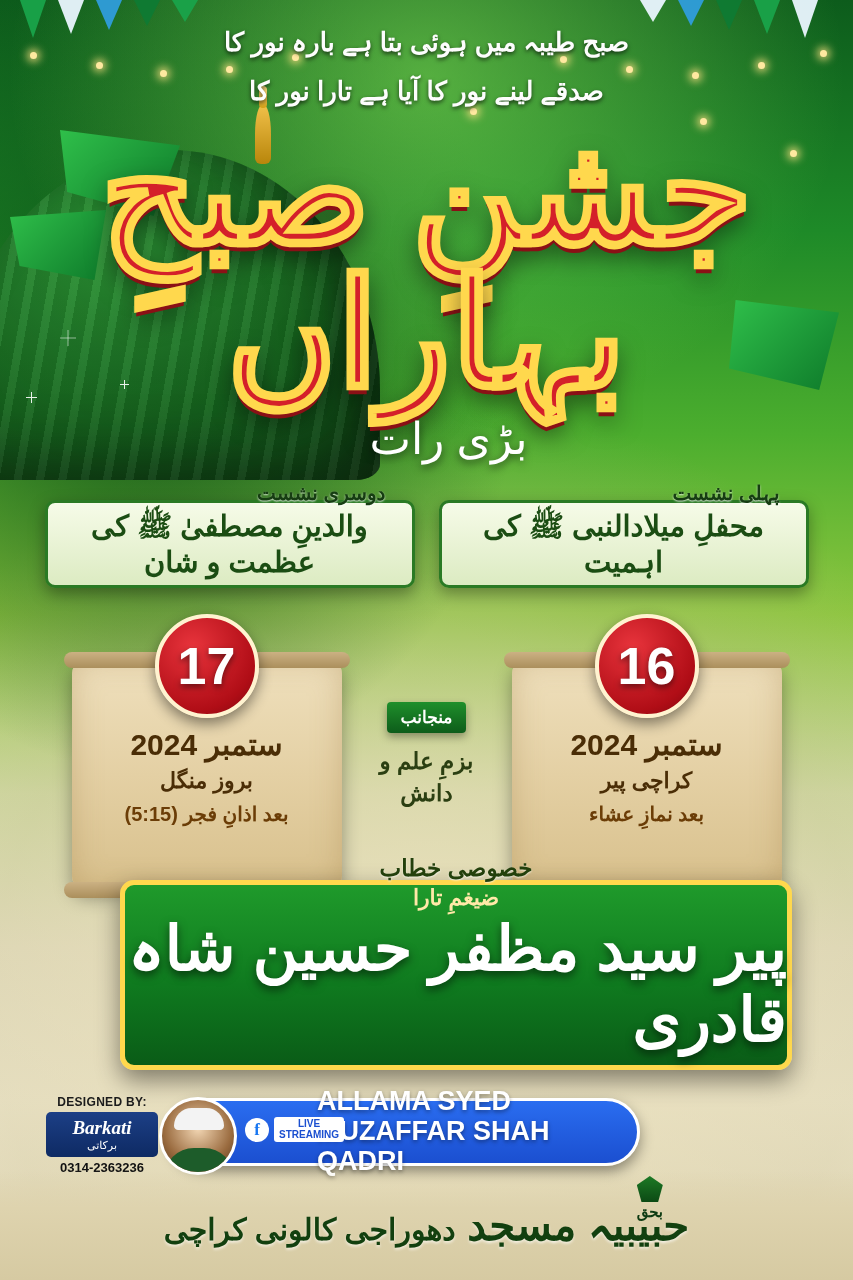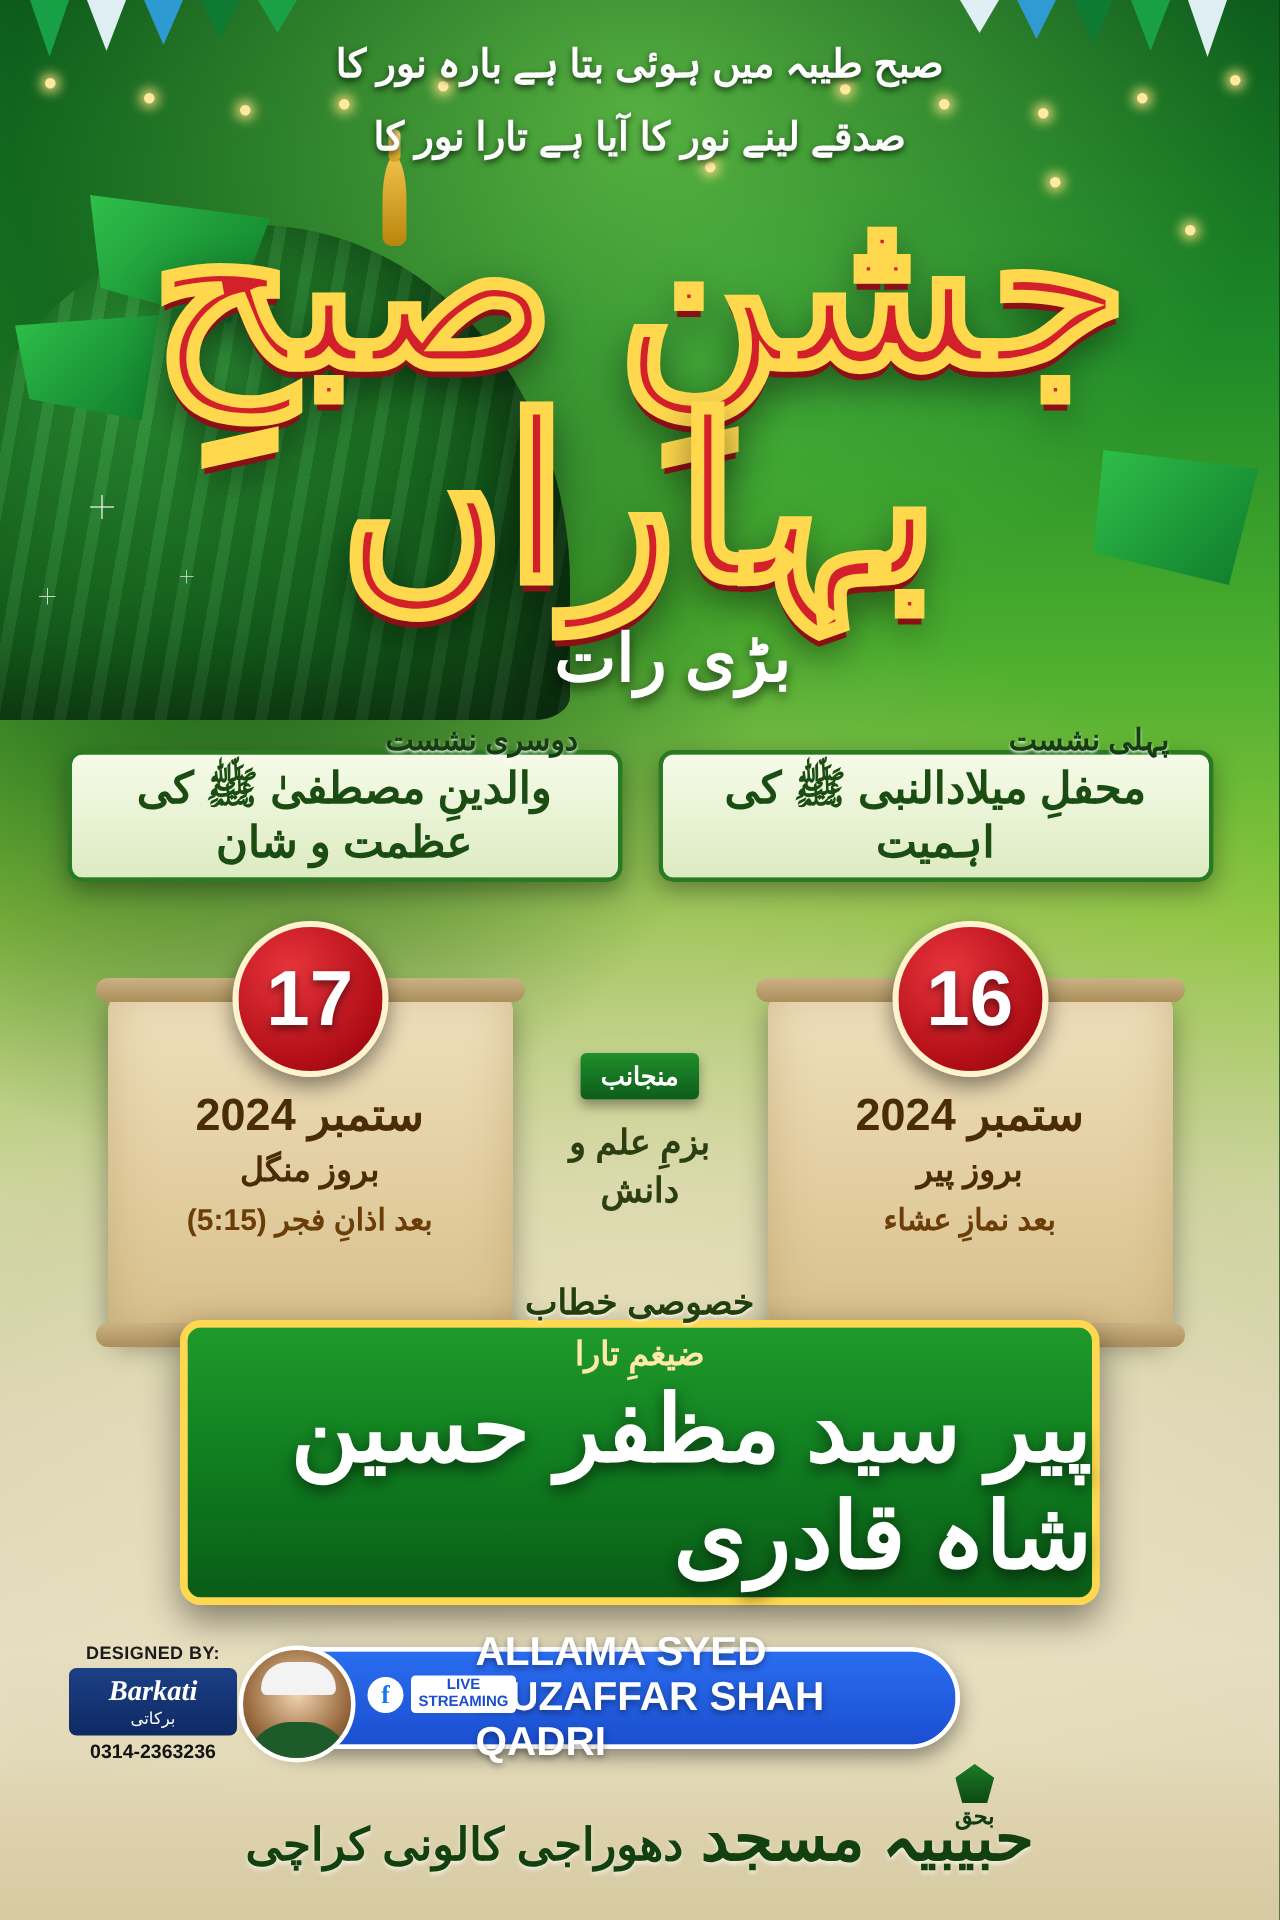--- a/index.html
+++ b/index.html
@@ -112,21 +112,21 @@
     color: #d4202a;
     -webkit-text-stroke: 4px #ffd84d;
     text-shadow:
       0 0 2px #ffe680,
       0 6px 0 #8a1016,
       0 10px 26px rgba(0,0,0,.55);
     letter-spacing: -6px;
   }
   .title-sub {
     margin-top: 8px;
-    font-size: 44px; font-weight: bold;
+    font-size: 44px; font-weight: normal;
     color: #ffffff;
     text-shadow: 0 3px 8px rgba(0,0,0,.6);
     direction: rtl;
     padding-left: 44px;
   }
 
   
   .sessions {
     position: absolute; top: 500px; left: 0; width: 853px;
     display: flex; flex-direction: row-reverse;
@@ -208,27 +208,27 @@
     box-shadow: 0 4px 8px rgba(0,0,0,.35);
   }
   .center-tag .bazm {
     margin-top: 12px;
     color: #2b3f12; font-weight: bold; font-size: 23px; line-height: 1.4;
   }
 
   
   .speaker-panel {
     position: absolute; top: 880px; left: 120px;
-    width: 613px; height: 190px;
+    width: 672px; height: 190px;
     background: linear-gradient(180deg, #1f9a2b 0%, #0f7a1f 55%, #0a5c17 100%);
     border: 5px solid #ffd84d;
     border-radius: 14px;
     box-shadow: 0 10px 24px rgba(0,0,0,.45);
     display: flex; flex-direction: column;
-    align-items: center; justify-content: center;
+    align-items: center; justify-content: flex-start;
     direction: rtl;
   }
   .speaker-khitab {
     position: absolute; top: -30px; left: 50%; transform: translateX(-50%);
     color: #23400c; font-size: 23px; font-weight: bold;
     text-shadow: 0 1px 2px rgba(255,255,255,.7);
   }
   .speaker-title {
     color: #ffe9a8; font-size: 22px; font-weight: bold; margin-bottom: 2px;
   }
@@ -384,21 +384,21 @@
       <div class="session-text">محفلِ میلادالنبی ﷺ کی اہمیت</div>
     </div>
   </div>
 
   <div class="scrolls">
 
     <div class="scroll">
       <div class="badge">16</div>
       <div class="scroll-inner">
         <div class="scroll-date">ستمبر 2024</div>
-        <div class="scroll-day">بروز پیر</div>
+        <div class="scroll-day">کراچی پیر</div>
         <div class="scroll-time">بعد نمازِ عشاء</div>
       </div>
     </div>
 
     <div class="center-tag">
       <span class="ribbon">منجانب</span>
       <div class="bazm">بزمِ علم و دانش</div>
     </div>
 
     <div class="scroll">

